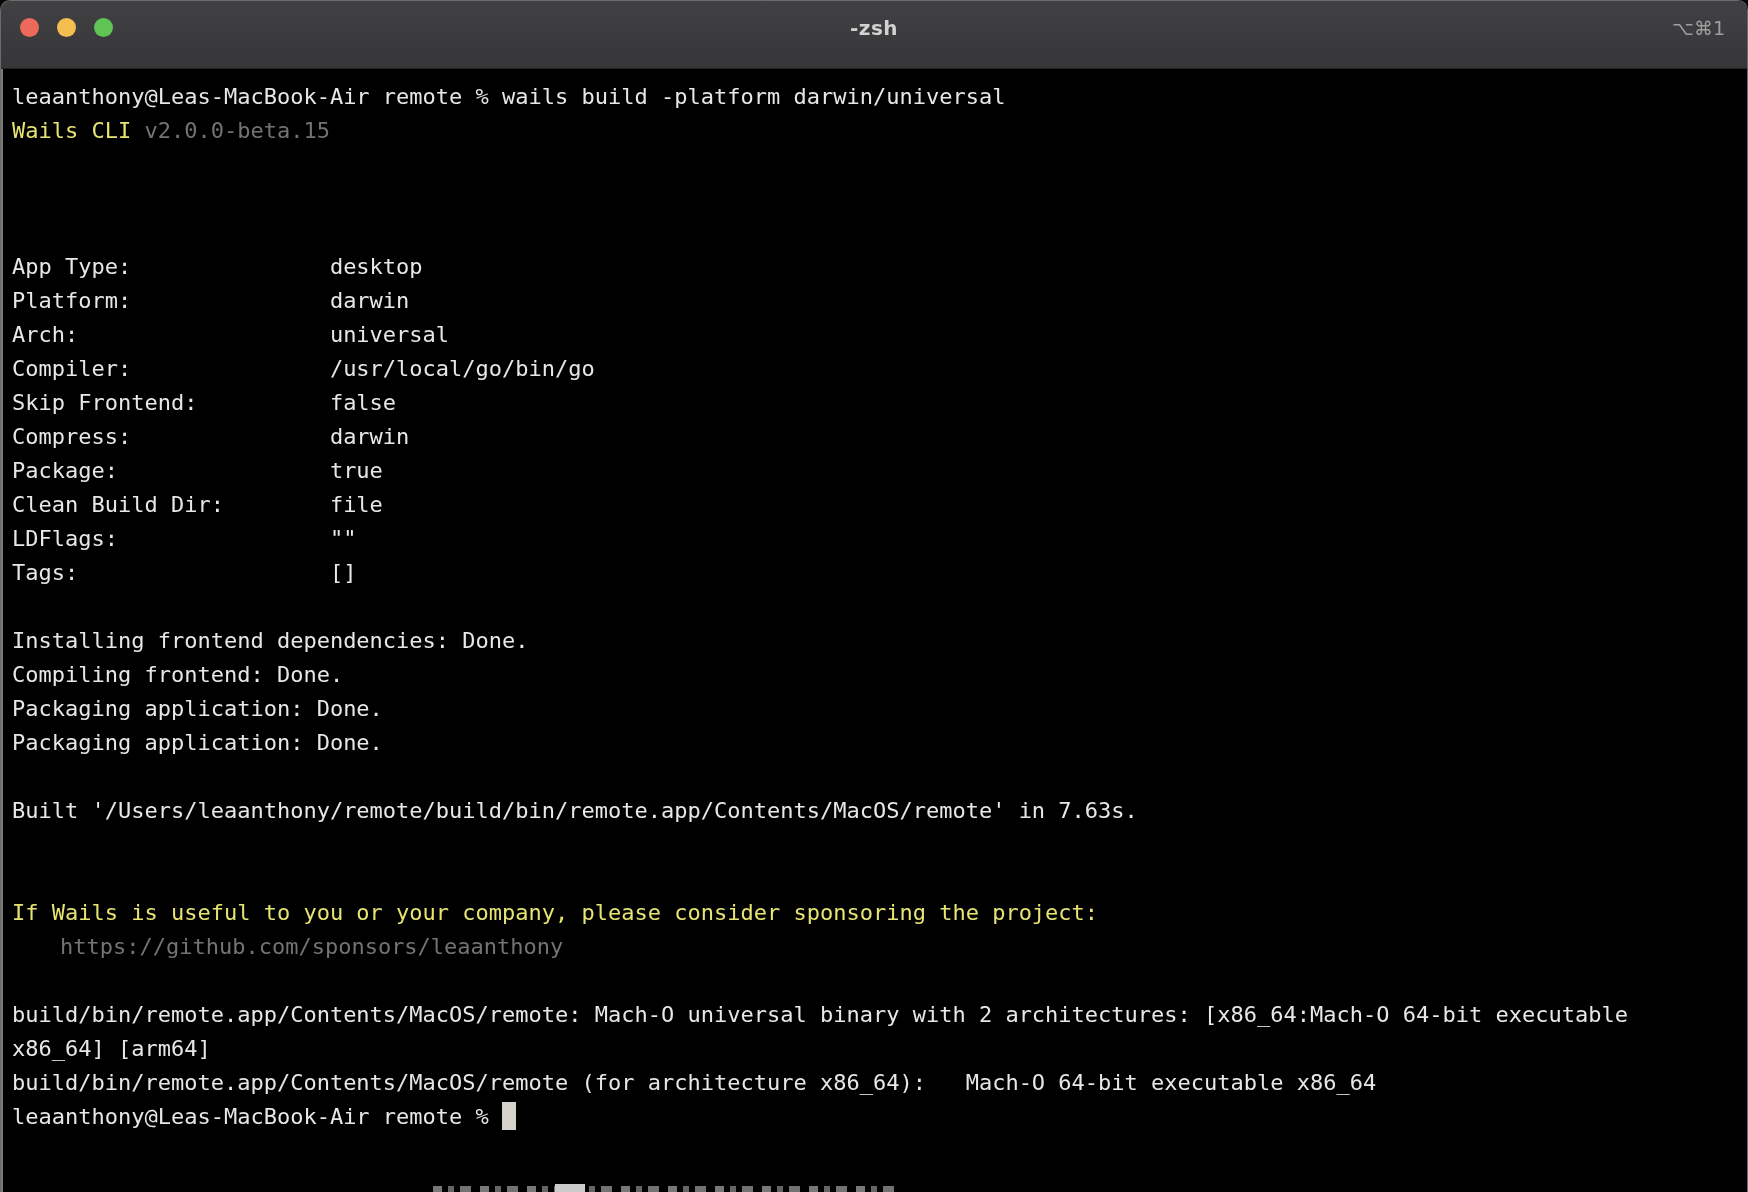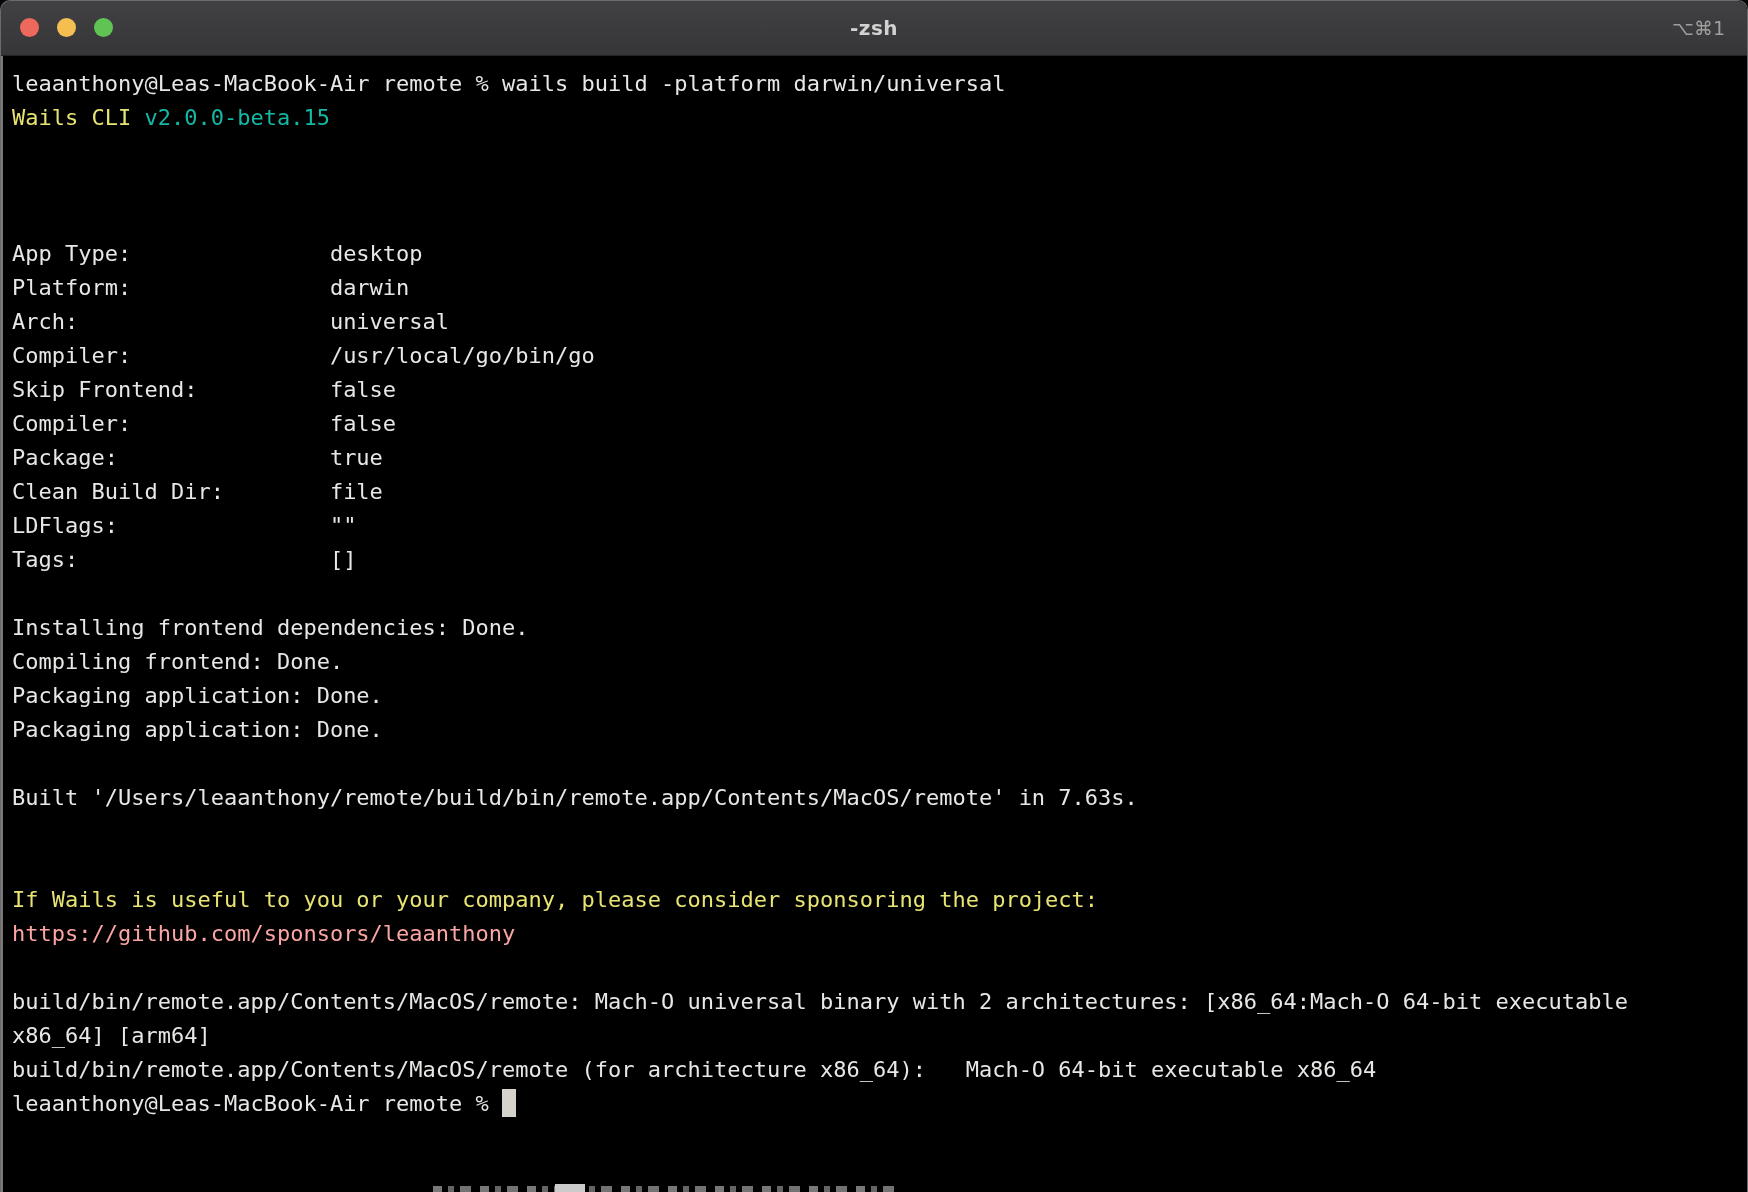--- a/index.html
+++ b/index.html
@@ -15,21 +15,21 @@
     width: 1748px; height: 1210px; 
     background: #000000;
     border: 1px solid #6b6b6d;
     border-bottom: none;
     border-radius: 10px 10px 0 0;
     overflow: hidden;
     box-shadow: inset 2px 0 0 rgba(220,220,220,0.55);
   }
   .titlebar {
     position: relative;
-    height: 55px;
+    height: 68px;
     background: linear-gradient(#414143, #363638);
     border-bottom: 1px solid #222224;
     border-radius: 9px 9px 0 0;
     padding-left: 43px;
   }
   .traffic-lights {
     position: absolute;
     left: 19px; top: 17px;
     display: flex;
     gap: 18px;
@@ -115,45 +115,45 @@
     <div class="traffic-lights">
       <button class="light close"></button>
       <button class="light minimize"></button>
       <button class="light zoom"></button>
     </div>
     <div class="window-title">-zsh</div>
     <div class="shortcut-badge">⌥⌘1</div>
   </div>
   <div class="terminal">
       <div class="term-line"><span>leaanthony@Leas-MacBook-Air remote % wails build -platform darwin/universal</span></div>
-      <div class="term-line"><span style="color: rgb(232, 228, 114);">Wails CLI </span><span style="color: #14b8a6;">v2.0.0-beta.15</span></div>
+      <div class="term-line"><span style="color: rgb(232, 228, 114);">Wails CLI </span><span style="color: #737373;">v2.0.0-beta.15</span></div>
       <div class="term-line"></div>
       <div class="term-line"></div>
       <div class="term-line"></div>
       <div class="term-line"><span>App Type:               desktop</span></div>
       <div class="term-line"><span>Platform:               darwin</span></div>
       <div class="term-line"><span>Arch:                   universal</span></div>
       <div class="term-line"><span>Compiler:               /usr/local/go/bin/go</span></div>
       <div class="term-line"><span>Skip Frontend:          false</span></div>
-      <div class="term-line"><span>Compiler:               false</span></div>
+      <div class="term-line"><span>Compress:               darwin</span></div>
       <div class="term-line"><span>Package:                true</span></div>
       <div class="term-line"><span>Clean Build Dir:        file</span></div>
       <div class="term-line"><span>LDFlags:                ""</span></div>
       <div class="term-line"><span>Tags:                   []</span></div>
       <div class="term-line"></div>
       <div class="term-line"><span>Installing frontend dependencies: Done.</span></div>
       <div class="term-line"><span>Compiling frontend: Done.</span></div>
       <div class="term-line"><span>Packaging application: Done.</span></div>
       <div class="term-line"><span>Packaging application: Done.</span></div>
       <div class="term-line"></div>
       <div class="term-line"><span>Built '/Users/leaanthony/remote/build/bin/remote.app/Contents/MacOS/remote' in 7.63s.</span></div>
       <div class="term-line"></div>
       <div class="term-line"></div>
       <div class="term-line"><span style="color: rgb(232, 228, 114);">If Wails is useful to you or your company, please consider sponsoring the project:</span></div>
-      <div class="term-line"><span style="color: #fca5a5;">https://github.com/sponsors/leaanthony</span></div>
+      <div class="term-line"><span style="color: #737373; margin-left: 48px;">https://github.com/sponsors/leaanthony</span></div>
       <div class="term-line"></div>
       <div class="term-line"><span>build/bin/remote.app/Contents/MacOS/remote: Mach-O universal binary with 2 architectures: [x86_64:Mach-O 64-bit executable </span></div>
       <div class="term-line"><span>x86_64] [arm64]</span></div>
       <div class="term-line"><span>build/bin/remote.app/Contents/MacOS/remote (for architecture x86_64):   Mach-O 64-bit executable x86_64</span></div>
       <div class="term-line"><span>leaanthony@Leas-MacBook-Air remote % </span><span class="cursor" style="background: rgb(213, 210, 203);"></span></div>
     </div>
   <div class="clipped-strip">
     <div class="glyph-tops"></div>
     <div class="bright-block"></div>
   </div>

